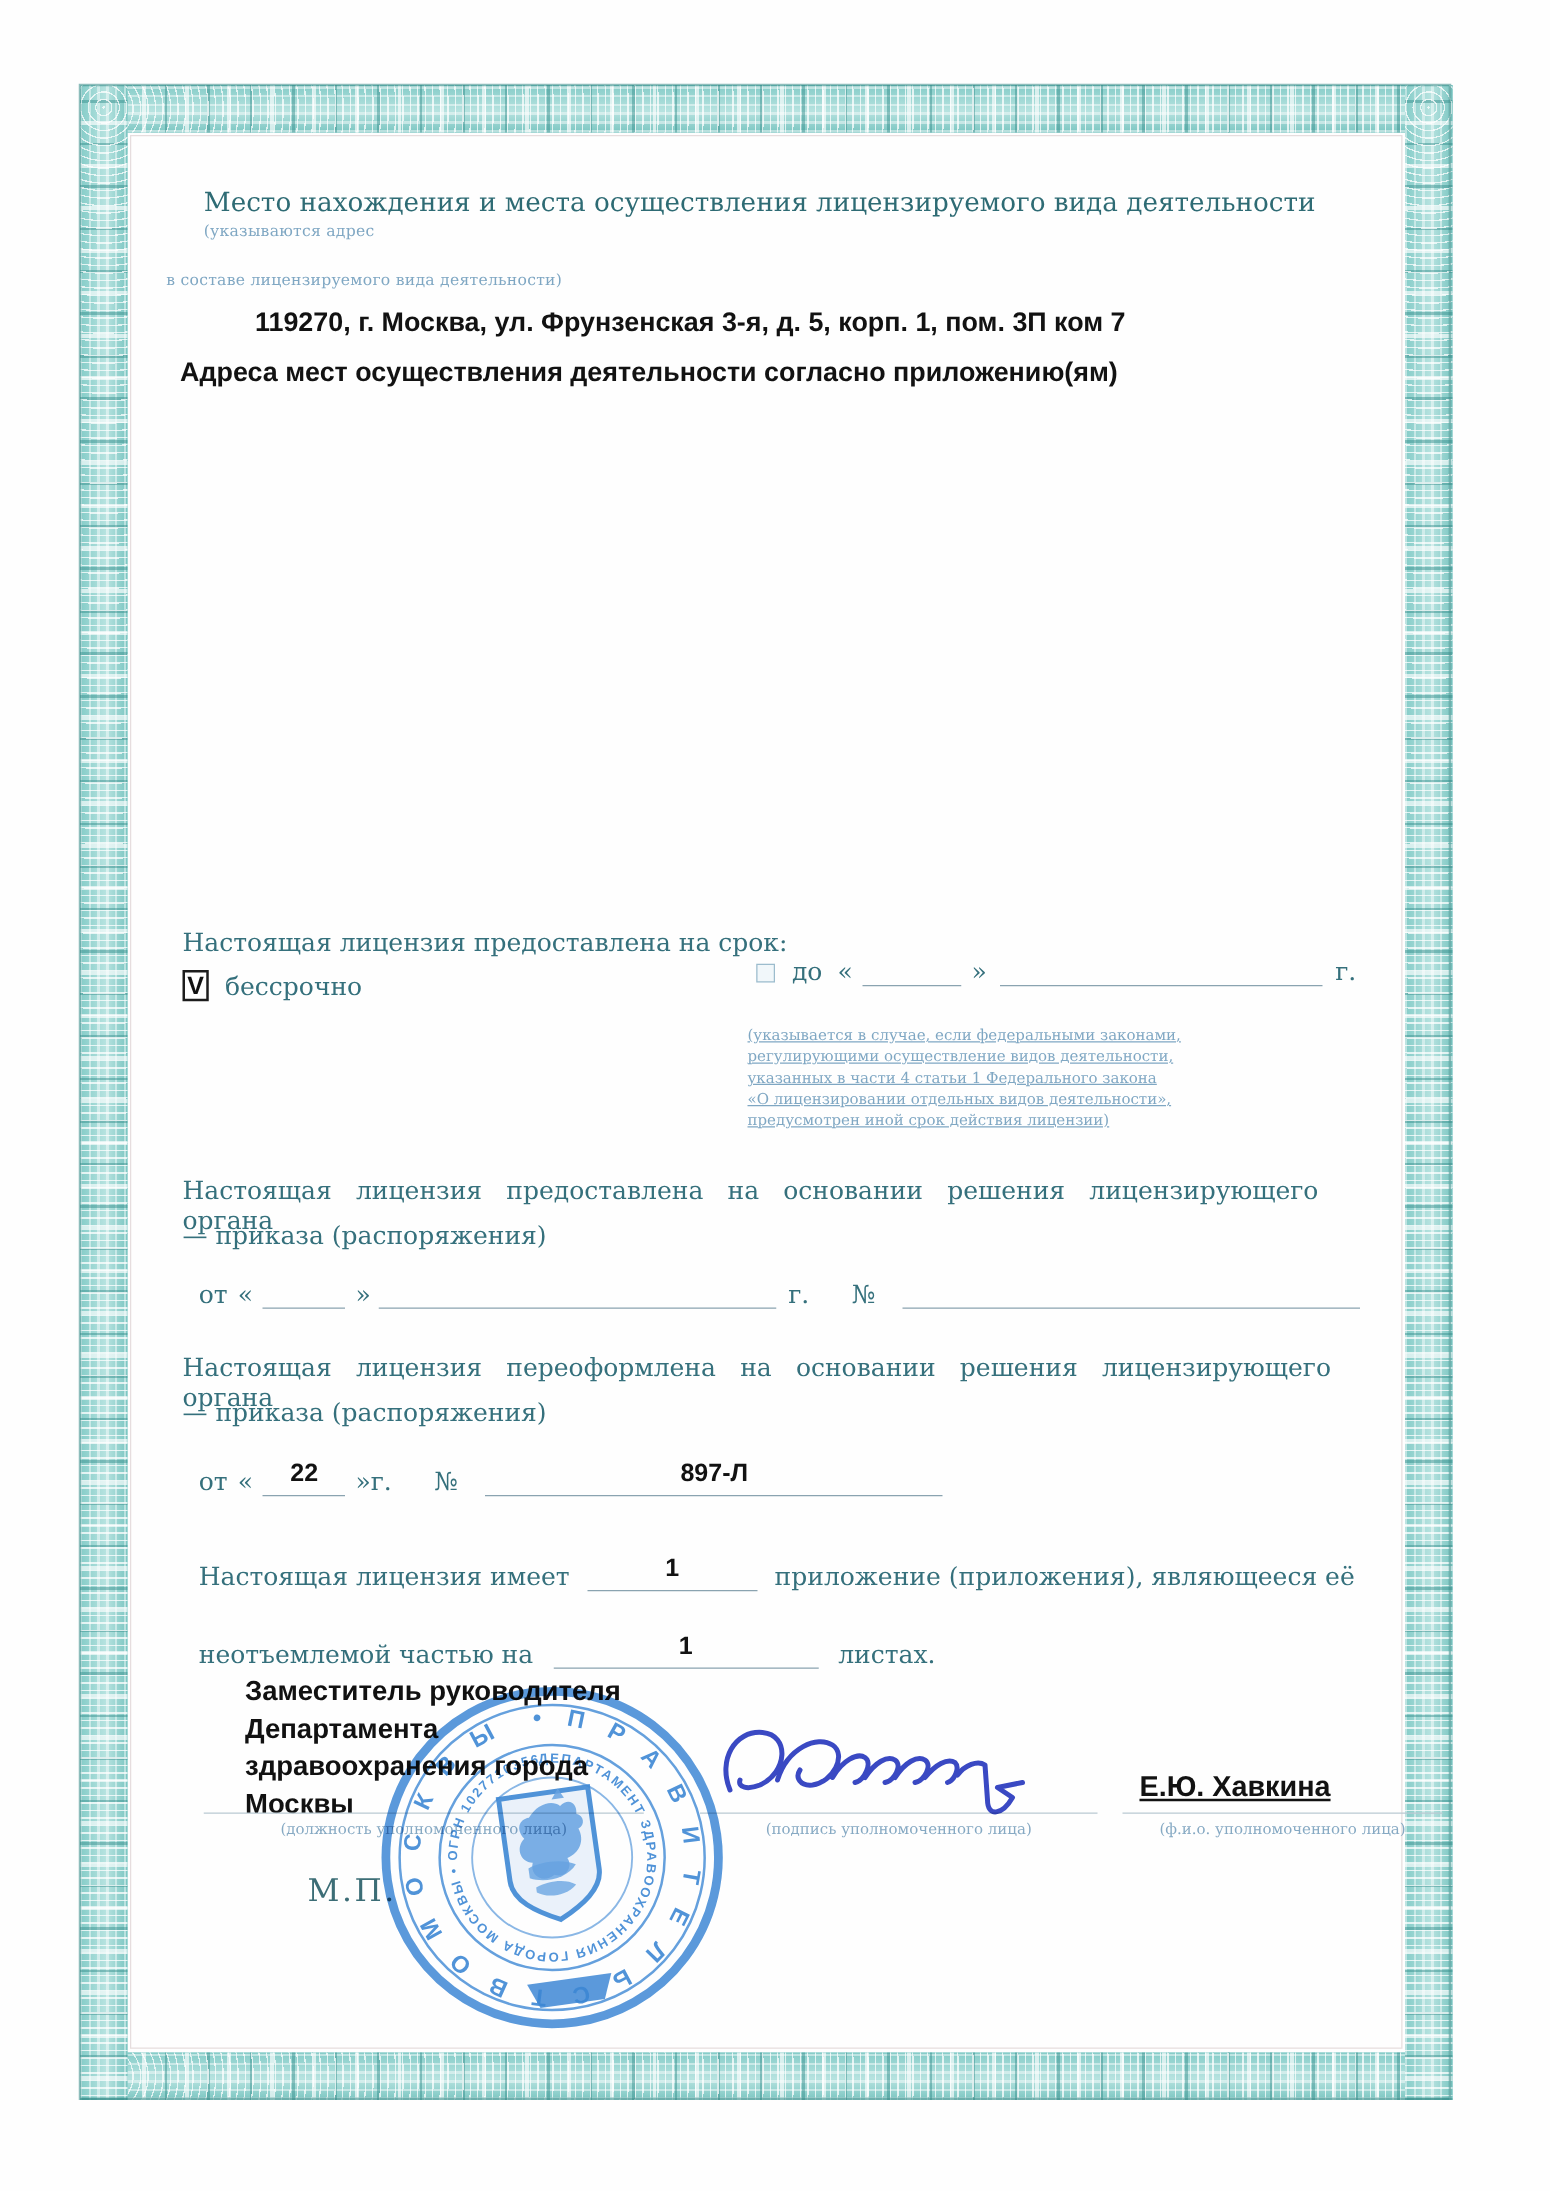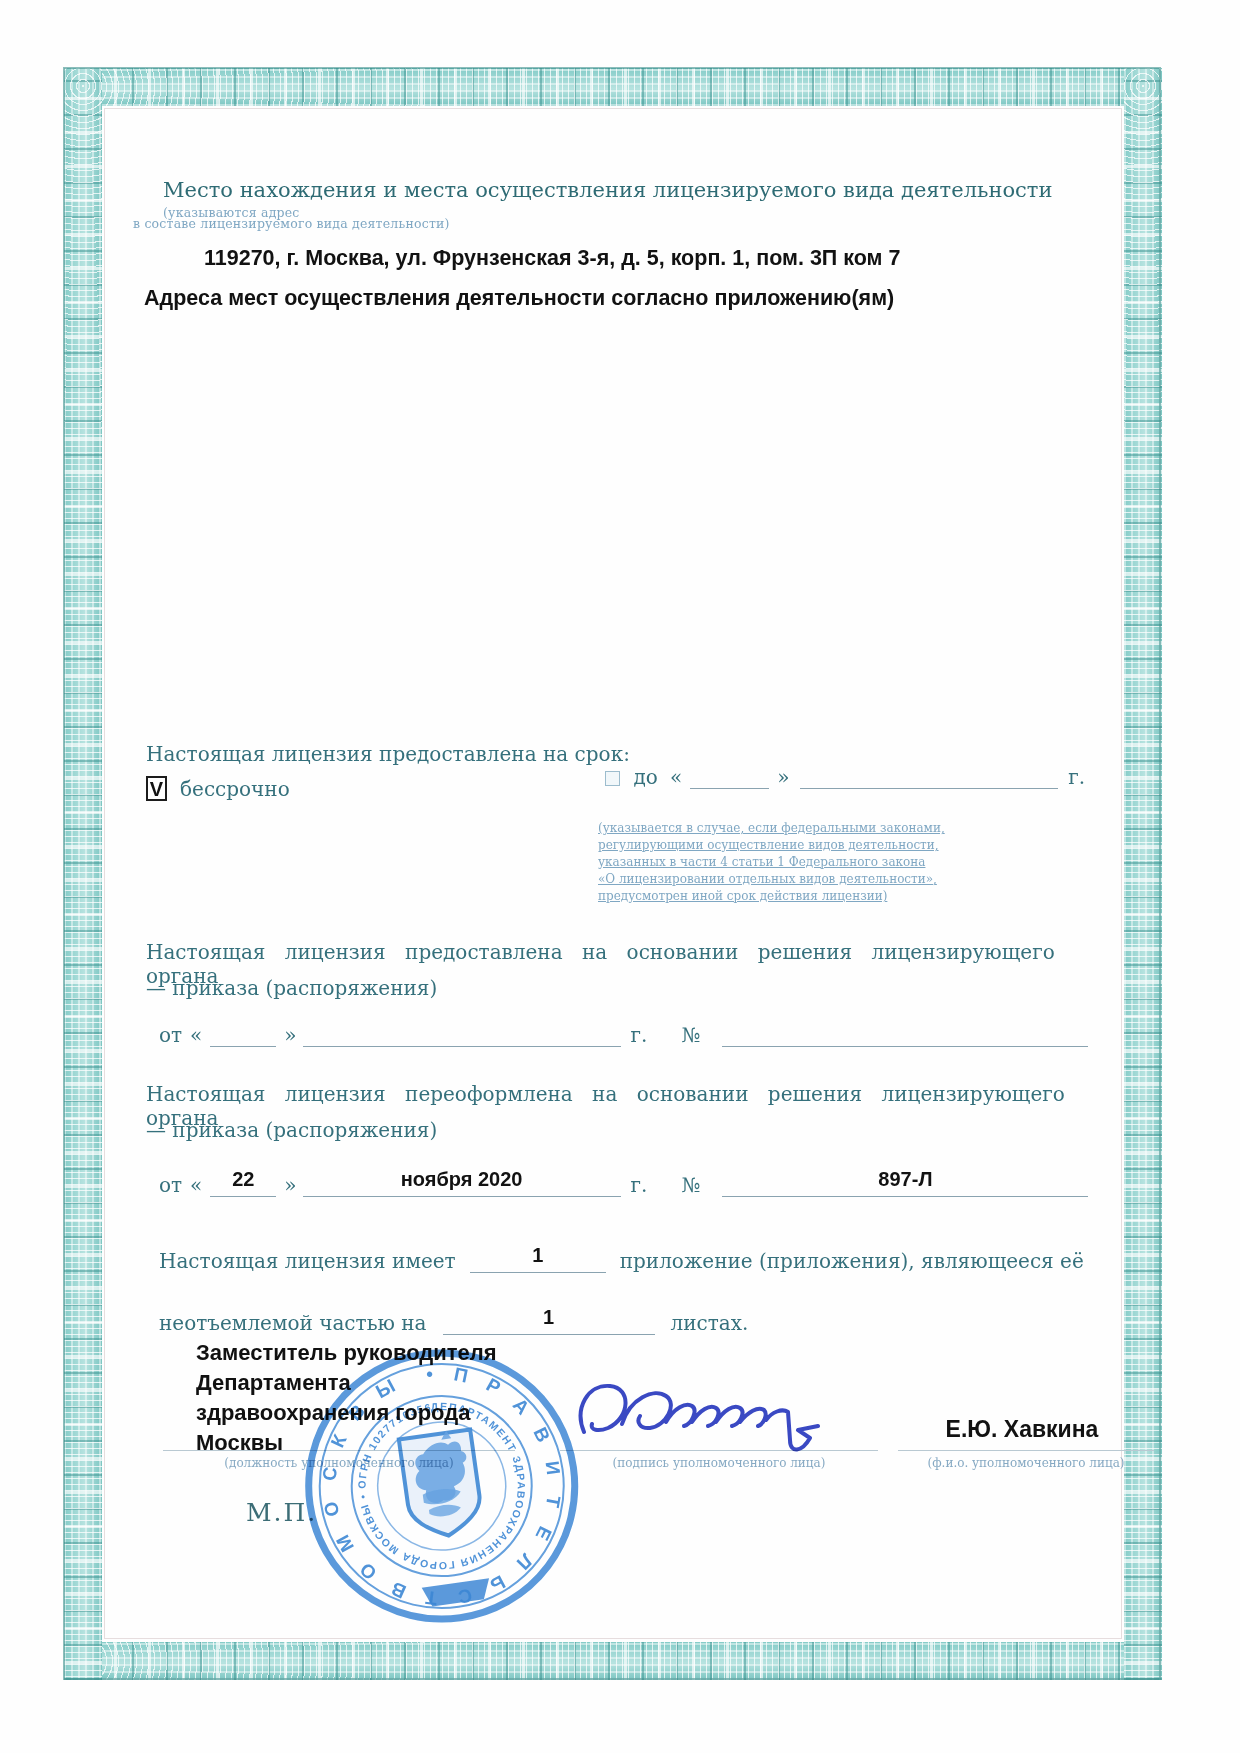--- a/index.html
+++ b/index.html
@@ -56,21 +56,21 @@
 
 <div class="page">
 
   <div class="band h abs" style="left:64px;top:68px;width:1098px;height:38px;"></div>
   <div class="band h abs" style="left:64px;top:1642px;width:1098px;height:38px;"></div>
   <div class="band v abs" style="left:64px;top:68px;width:38px;height:1612px;"></div>
   <div class="band v abs" style="left:1124px;top:68px;width:38px;height:1612px;"></div>
   <div class="frame-outline"></div>
   <div class="frame-inner-hairline"></div>
 
-  <div class="abs" style="left:163px;top:150px;width:930px;margin-top:28px;">
+  <div class="abs" style="left:163px;top:150px;width:930px;">
     <span class="serif-head">Место нахождения и места осуществления лицензируемого вида деятельности</span>
     <span class="small-note">(указываются адрес</span>
   </div>
   <div class="abs small-note" style="left:133px;top:216px;width:960px;">в составе лицензируемого вида деятельности)</div>
 
   <div class="abs bold-black" style="left:204px;top:246px;font-size:21.5px;">119270, г. Москва, ул. Фрунзенская 3-я, д. 5, корп. 1, пом. 3П ком 7</div>
   <div class="abs bold-black" style="left:144px;top:286px;font-size:21.5px;">Адреса мест осуществления деятельности согласно приложению(ям)</div>
 
   <div class="abs form-label" style="left:146px;top:742px;">Настоящая лицензия предоставлена на срок:</div>
 
@@ -120,23 +120,20 @@
   <div class="abs form-label" style="left:146px;top:1082px;width:935px;word-spacing:13px;">Настоящая лицензия переоформлена на основании решения лицензирующего органа</div>
   <div class="abs form-label" style="left:146px;top:1118px;">— приказа (распоряжения)</div>
 
   <div class="abs form-row" style="left:146px;top:1162px;">
     <span>от</span>
     <span style="margin-left:8px;">«</span>
     <span class="blank" style="width:66px;margin:0 8px;height:34px;">
         <span class="val">22</span>
       </span>
     <span>»</span>
-    <span class="blank" style="width:318px;margin:0 10px 0 6px;height:34px;">
-        <span class="val">ноября 2020</span>
-      </span>
     <span>г.</span>
     <span style="margin-left:34px;">№</span>
     <span class="blank" style="width:366px;margin-left:22px;height:34px;">
         <span class="val">897-Л</span>
       </span>
   </div>
 
   <div class="abs form-row" style="left:146px;top:1236px;">
     <span>Настоящая лицензия имеет</span>
     <span class="blank" style="width:136px;margin:0 14px;height:36px;">
@@ -158,21 +155,21 @@
     <div>здравоохранения города</div>
     <div>Москвы</div>
   </div>
 
   <div class="rule" style="left:163px;top:1450px;width:352px;"></div>
   <div class="caption" style="left:163px;top:1456px;width:352px;">(должность уполномоченного лица)</div>
 
   <div class="rule" style="left:560px;top:1450px;width:318px;"></div>
   <div class="caption" style="left:560px;top:1456px;width:318px;">(подпись уполномоченного лица)</div>
 
-  <div class="abs bold-black" style="left:894px;top:1416px;width:256px;text-align:center;font-size:23px;">Е.Ю. Хавкина</div>
+  <div class="abs bold-black" style="left:860px;top:1416px;width:256px;text-align:center;font-size:23px;text-decoration:underline;">Е.Ю. Хавкина</div>
   <div class="rule" style="left:898px;top:1450px;width:256px;"></div>
   <div class="caption" style="left:898px;top:1456px;width:256px;">(ф.и.о. уполномоченного лица)</div>
 
   <div class="abs mp" style="left:246px;top:1498px;">М.П.</div>
 
   <div class="sig-wrap" style="left:570px;top:1362px;">
     <svg width="290" height="100" viewBox="0 0 290 100">
       <path d="M14,70 C4,46 18,22 40,24 C62,26 60,56 38,66 C28,70 20,68 22,62
                M52,62 C60,36 84,26 96,34 C108,42 96,64 80,66 C70,67 66,60 70,54
                M96,60 C104,46 116,40 122,44 C128,48 122,62 114,64

